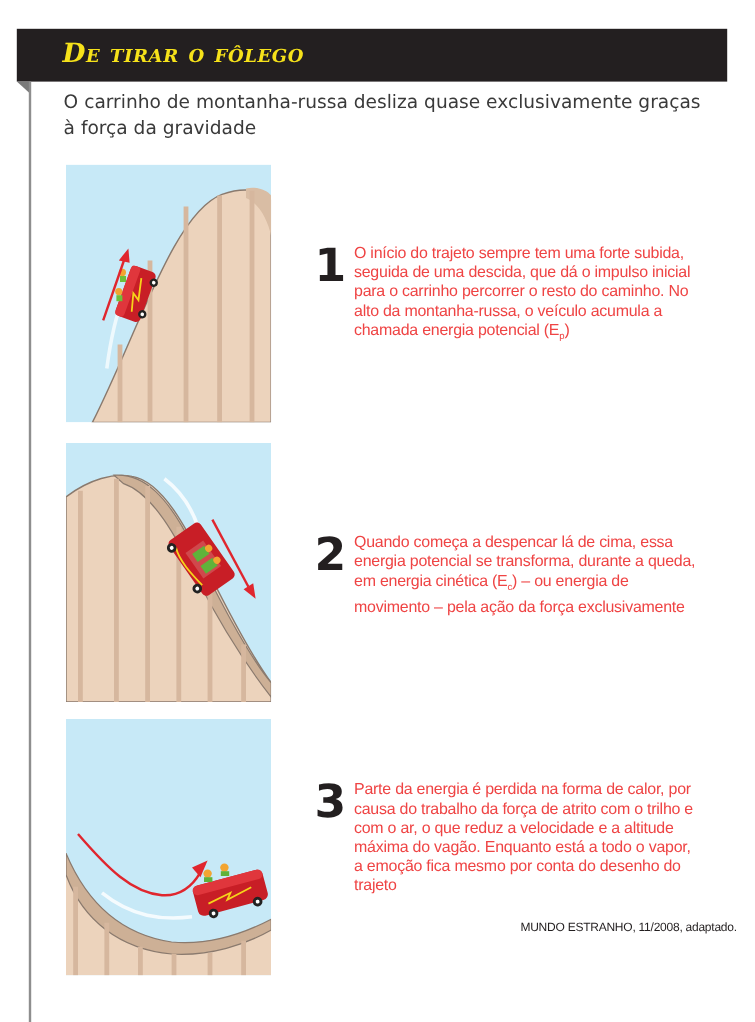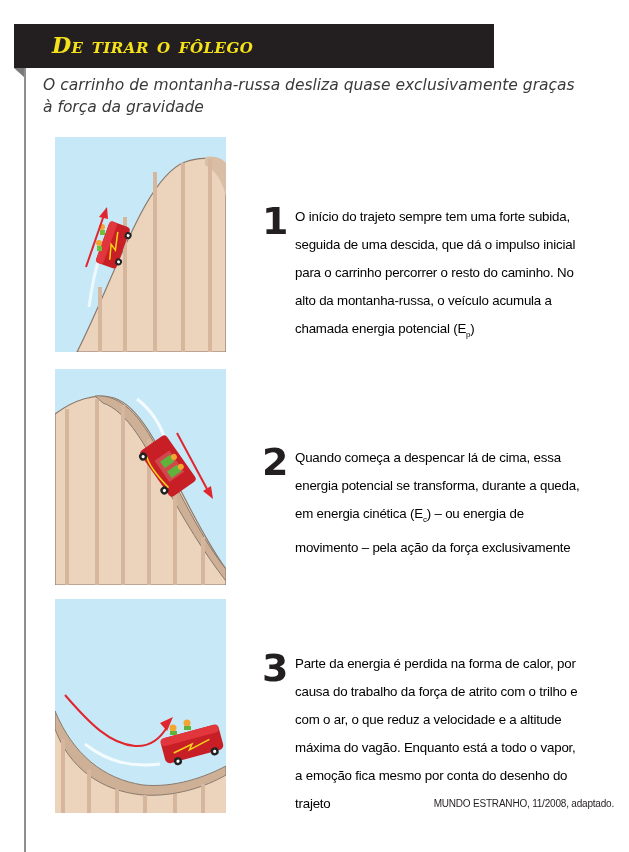--- a/index.html
+++ b/index.html
@@ -1,28 +1,28 @@
 <!DOCTYPE html>
 <html><head>
 <meta charset="utf-8">
 <style>
   html,body{margin:0;padding:0;background:#ffffff;}
   body{width:629px;height:852px;position:relative;overflow:hidden;font-family:"Liberation Sans",sans-serif;}
   .left-rule{position:absolute;left:24px;top:68px;width:2px;height:784px;background:#8e8e8e;}
   .fold{position:absolute;left:14px;top:68px;width:0;height:0;border-top:10px solid #7a7a7a;border-left:11px solid transparent;}
-  .header-bar{position:absolute;left:14px;top:24px;width:480px;height:44px;background:#231f20;}
+  .header-bar{position:absolute;left:14px;top:24px;width:592px;height:44px;background:#231f20;}
   .header-title{position:absolute;left:38px;top:6px;font-family:"DejaVu Serif",serif;font-weight:bold;font-style:italic;color:#f6e21a;font-size:22px;letter-spacing:0.5px;font-variant:small-caps;line-height:30px;}
-  .subtitle{position:absolute;left:43px;top:74px;width:545px;font-family:"DejaVu Sans",sans-serif;font-size:15.5px;line-height:22px;color:#3a3a3a;font-style:italic;}
+  .subtitle{position:absolute;left:53px;top:74px;width:545px;font-family:"DejaVu Sans",sans-serif;font-size:15.5px;line-height:22px;color:#3a3a3a;}
   .panel{position:absolute;left:55px;width:171px;overflow:hidden;}
   .panel svg{display:block;}
   .step{position:absolute;left:262px;width:320px;}
   .step-num{position:absolute;left:0;top:-2px;font-family:"DejaVu Sans",sans-serif;font-weight:bold;font-size:38px;line-height:40px;color:#231f20;}
-  .step-text{position:absolute;left:33px;top:0;width:290px;font-family:"Liberation Sans",sans-serif;font-size:13.3px;line-height:28px;color:#000000;letter-spacing:-0.2px;}
+  .step-text{position:absolute;left:33px;top:0;width:290px;font-family:"Liberation Sans",sans-serif;font-size:13.3px;line-height:16px;color:#ef4444;letter-spacing:-0.2px;}
   .step-text sub{font-size:8px;}
-  .credit{position:absolute;right:15px;top:798px;font-family:"Liberation Sans",sans-serif;font-size:10px;color:#231f20;letter-spacing:-0.2px;}
+  .credit{position:absolute;right:15px;top:768px;font-family:"Liberation Sans",sans-serif;font-size:10px;color:#231f20;letter-spacing:-0.2px;}
 </style>
 </head>
 <body>
 
 <div class="header-bar">
   <div class="header-title">De tirar o fôlego</div>
 </div>
 <div class="fold"></div>
 <div class="left-rule"></div>
 

